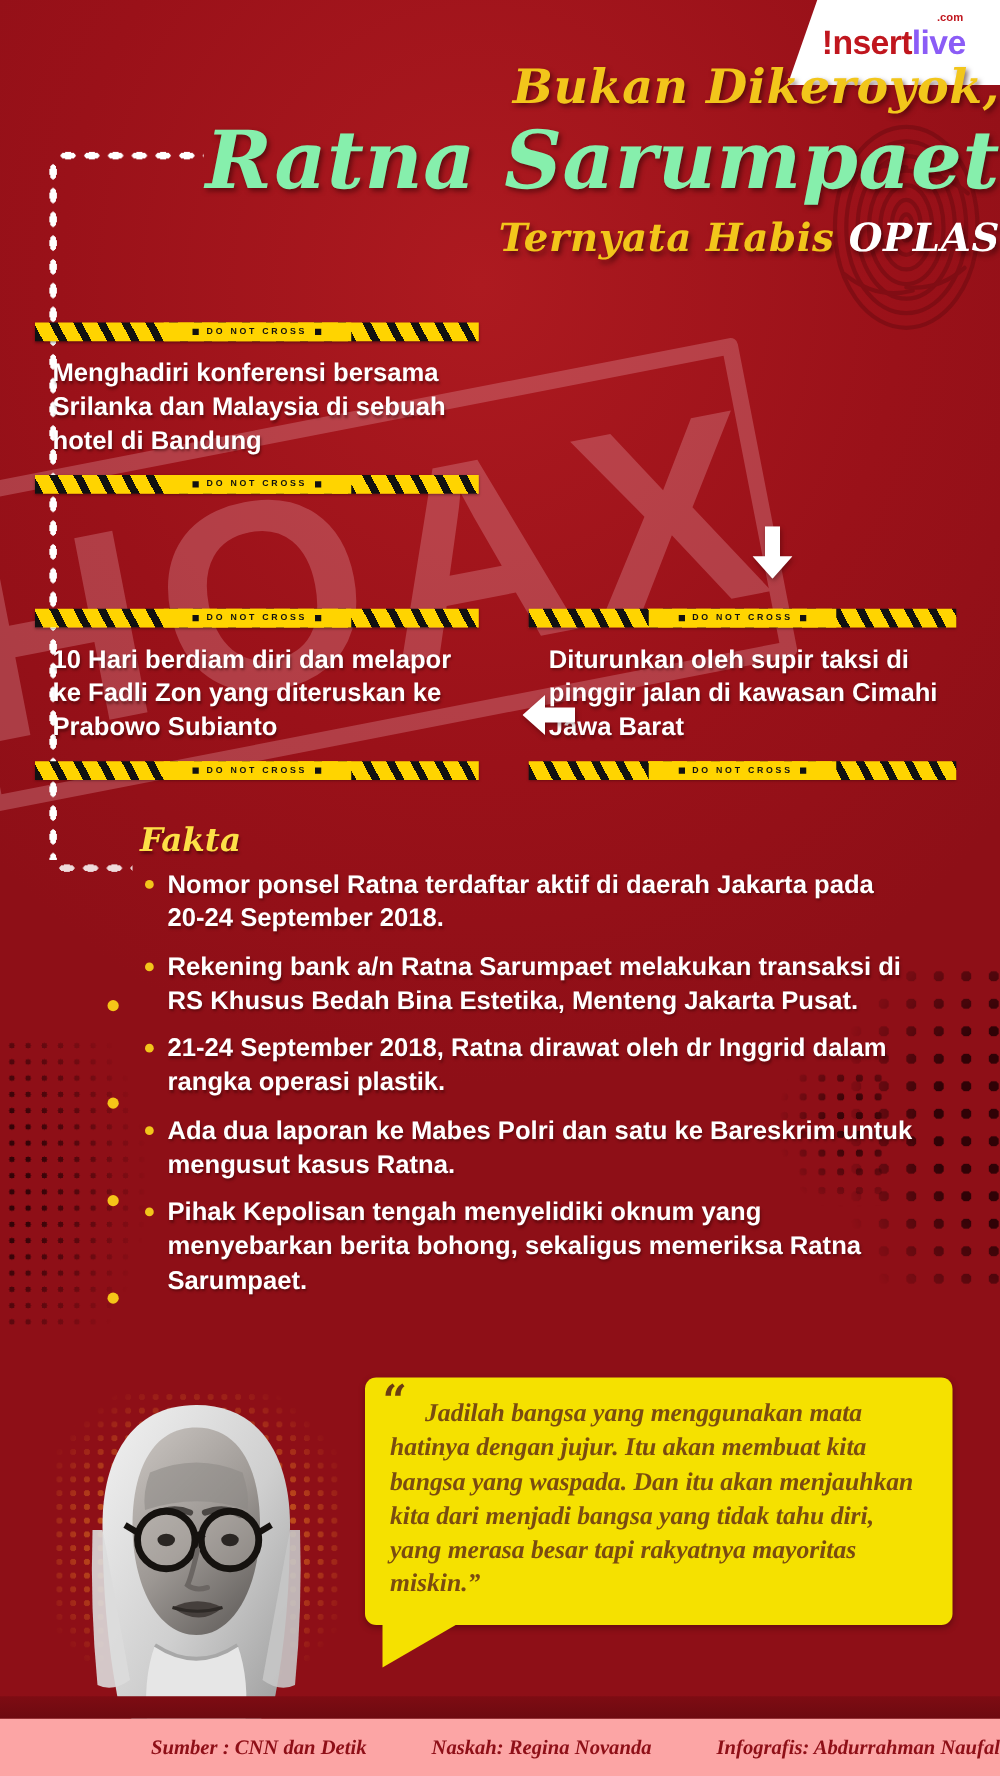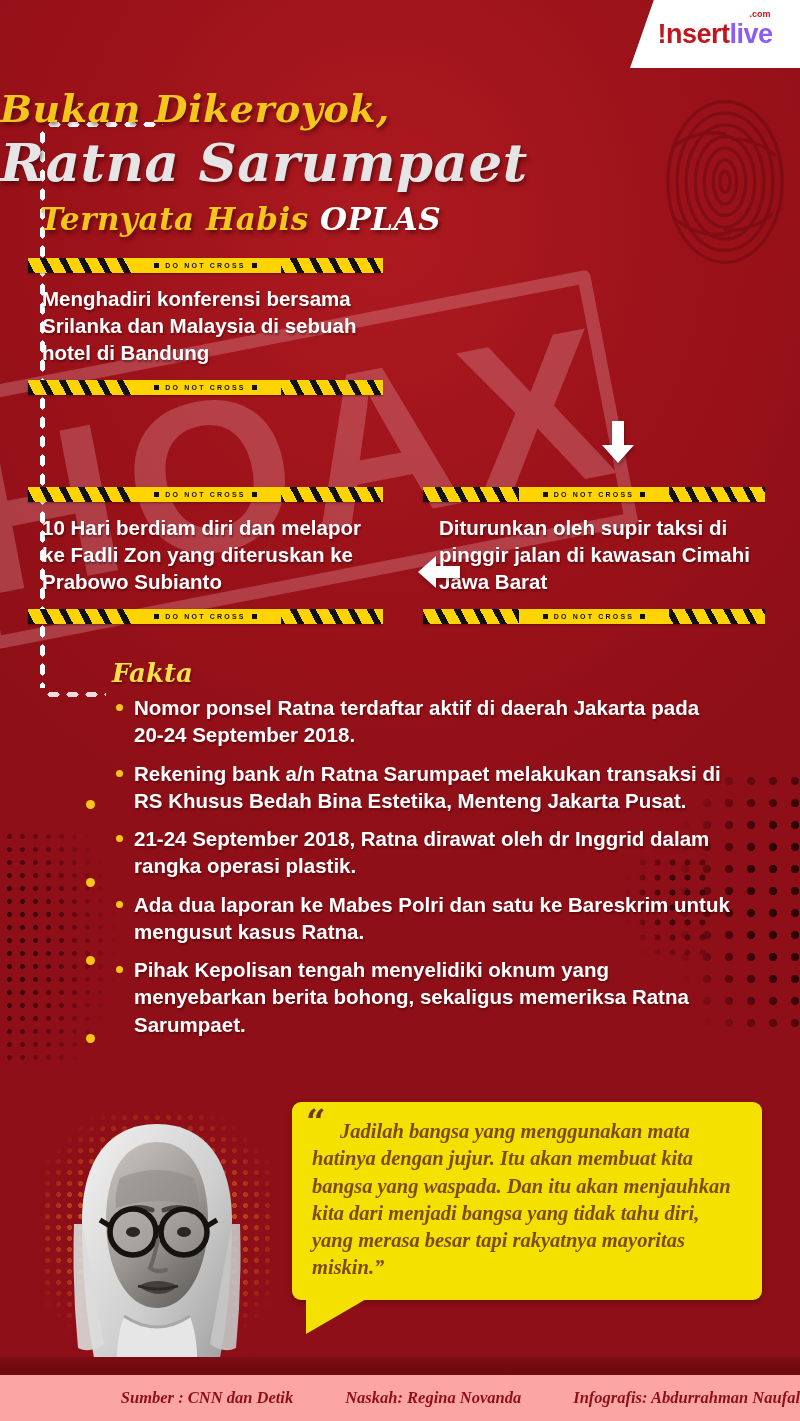--- a/index.html
+++ b/index.html
@@ -122,34 +122,33 @@
   .logo .a { color: #c0161e; }
   .logo .b { color: #8b5cf6; }
   .logo .dom {
     position: absolute; right: 2px; top: -10px;
     font-size: 9px; font-weight: bold; color: #c0161e; letter-spacing: 0;
   }
 
   
   .title-block {
     position: absolute; left: 0; top: 48px; width: 800px;
-    text-align: left;
+    text-align: right;
     text-shadow: 2px 3px 4px rgba(40,0,3,.55);
-    margin-top: 40px;
   }
   .t1 {
     font-family: "DejaVu Serif", serif;
     font-style: italic; font-weight: bold;
     font-size: 38px; color: #f2c61b; line-height: 1.1;
     letter-spacing: .5px;
   }
   .t2 {
     font-family: "DejaVu Serif", serif;
     font-style: italic; font-weight: bold;
-    font-size: 53px; color: #e5e5e5; line-height: 1.15;
+    font-size: 64px; color: #86efac; line-height: 1.15;
     margin-top: 2px; letter-spacing: .5px;
   }
   .t3 {
     font-family: "DejaVu Serif", serif;
     font-style: italic; font-weight: bold;
     font-size: 31px; line-height: 1.2; margin-top: 8px;
     letter-spacing: .5px;
     padding-left: 40px;
   }
   .t3 .g { color: #f2c61b; }

